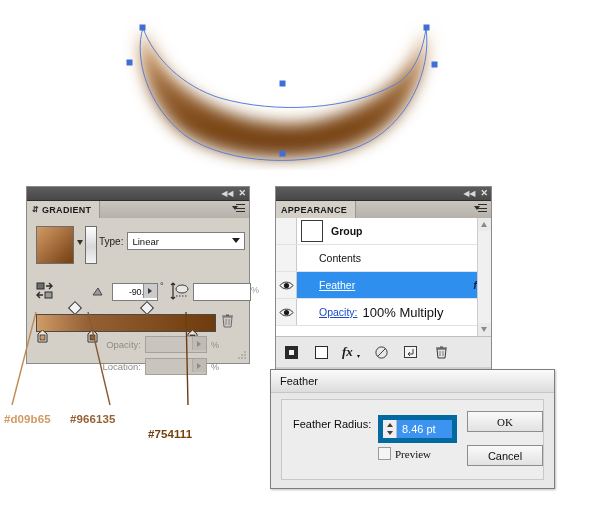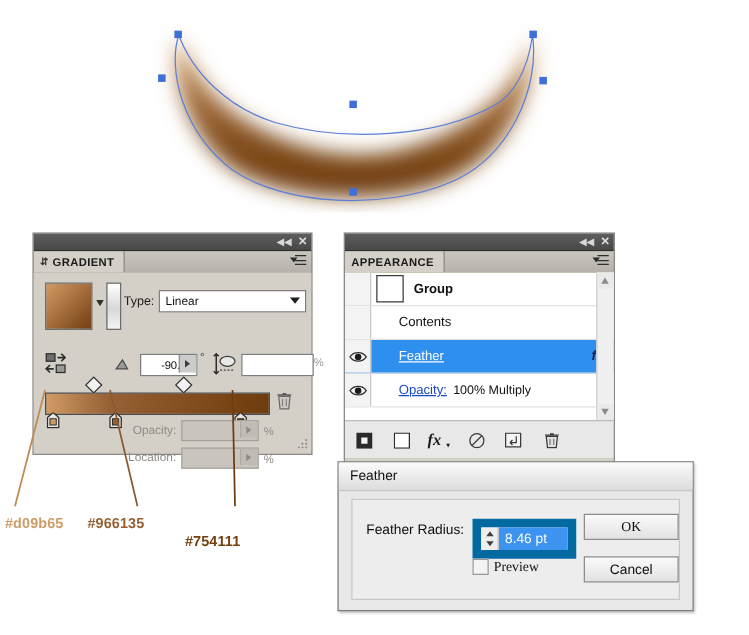--- a/index.html
+++ b/index.html
@@ -84,31 +84,31 @@
   .field-row .lbl{font-size:9.5px;color:#8f8b84;width:52px;text-align:right;margin-right:4px;}
   .dis-field{width:60px;height:15px;background:#c9c5be;border:1px solid #a6a29b;position:relative;}
   .dis-field .sp{position:absolute;right:0;top:0;width:13px;height:13px;background:#c0bcb5;border-left:1px solid #adaaa3;}
   .dis-field .sp:after{content:"";position:absolute;left:4px;top:4px;width:0;height:0;
     border-top:3px solid transparent;border-bottom:3px solid transparent;border-left:4px solid #8e8a83;}
   .field-row .pc{font-size:9px;color:#8f8b84;margin-left:4px;}
   .resize-grip{position:absolute;right:2px;bottom:2px;width:9px;height:9px;}
 
   
   #appearance-panel{left:275px;top:186px;width:215px;height:182px;}
-  #appearance-body{position:relative;height:149px;background:#4d7c0f;}
+  #appearance-body{position:relative;height:149px;background:#ef4444;}
   .ap-list{position:absolute;left:0;top:0;right:0;bottom:31px;background:#ffffff;overflow:hidden;}
   .ap-row{height:26px;display:flex;align-items:center;border-bottom:1px solid #e2e2e2;position:relative;}
   .ap-eye-col{width:20px;height:100%;background:#f3f3f3;border-right:1px solid #c9c9c9;display:flex;align-items:center;justify-content:center;}
   .ap-thumb{width:20px;height:20px;border:1px solid #3a3a3a;background:#fff;margin-left:4px;}
   .ap-text{font-size:10.5px;color:#101010;margin-left:8px;}
   .ap-text.bold{font-weight:bold;}
   .ap-row.selected{background:#2f8fee;}
   .ap-row.selected .ap-text{color:#fff;text-decoration:underline;}
   .ap-link{color:#1b49c4;text-decoration:underline;font-size:10.5px;}
-  .ap-val{font-size:10px;color:#101010;margin-left:5px;text-align:center;}
+  .ap-val{font-size:13px;color:#101010;margin-left:5px;text-align:center;}
   .fx-mark{position:absolute;right:8px;font-style:italic;font-weight:bold;font-size:11px;color:#14306b;}
   .ap-row.selected .fx-mark{color:#0d2251;}
   .ap-scroll{position:absolute;right:0;top:0;width:13px;bottom:31px;background:#f0f0f0;border-left:1px solid #cccccc;}
   .sb-arrow{position:absolute;left:0;width:13px;height:13px;background:#eaeaea;}
   .sb-arrow.up{top:0;}
   .sb-arrow.down{bottom:0;}
   .sb-tri{position:absolute;left:3px;width:0;height:0;border-left:3.5px solid transparent;border-right:3.5px solid transparent;}
   .sb-tri.u{top:4px;border-bottom:5px solid #8a8a8a;}
   .sb-tri.d{bottom:4px;border-top:5px solid #8a8a8a;}
   .ap-toolbar{position:absolute;left:0;right:0;bottom:0;height:30px;background:#e8e8e8;border-top:1px solid #bdbdbd;display:flex;align-items:center;}
@@ -116,21 +116,21 @@
 
   
   #feather-dialog{position:absolute;left:270px;top:369px;width:283px;height:118px;
     background:#e8e8e8;border:1px solid #7d7d7d;box-shadow:1px 1px 2px rgba(0,0,0,.25);}
   .fd-title{height:22px;background:linear-gradient(to bottom,#fbfbfb,#dcdcdc);
     display:flex;align-items:center;padding-left:9px;border-bottom:1px solid #c6c6c6;}
   .fd-title span{font-size:11px;color:#101010;}
   .fd-body{position:relative;height:95px;padding-left:12px;}
   .fd-inner{position:absolute;left:10px;top:6px;right:10px;bottom:8px;border:1px solid #c8c8c8;background:#ededed;}
   .fd-label{position:absolute;left:22px;top:25px;font-size:11px;color:#0d0d0d;}
-  .fd-spin{position:absolute;left:107px;top:22px;width:69px;height:18px;border:7px solid #0369a1;background:#fff;display:flex;}
+  .fd-spin{position:absolute;left:107px;top:22px;width:69px;height:18px;border:5px solid #0369a1;background:#fff;display:flex;}
   .fd-spinbtns{width:13px;background:#efefef;border-right:1px solid #bdbdbd;position:relative;}
   .fd-spinbtns .t{position:absolute;left:3.5px;width:0;height:0;border-left:3px solid transparent;border-right:3px solid transparent;}
   .fd-spinbtns .t.u{top:3px;border-bottom:4px solid #404040;}
   .fd-spinbtns .t.d{bottom:3px;border-top:4px solid #404040;}
   .fd-value{flex:1;background:#3d93f0;color:#ffffff;font-size:11px;display:flex;align-items:center;padding-left:5px;}
   .fd-chk-row{position:absolute;left:107px;top:54px;display:flex;align-items:center;}
   .fd-chk{width:11px;height:11px;border:1px solid #9a9a9a;background:#f4f4f4;margin-right:4px;}
   .fd-chk-row span{font-size:11px;color:#0d0d0d;font-family:Liberation Serif, serif;}
   .fd-btn{position:absolute;left:196px;width:74px;height:19px;border:1px solid #8d8d8d;
     background:linear-gradient(to bottom,#fafafa,#e2e2e2);display:flex;align-items:center;justify-content:center;}

